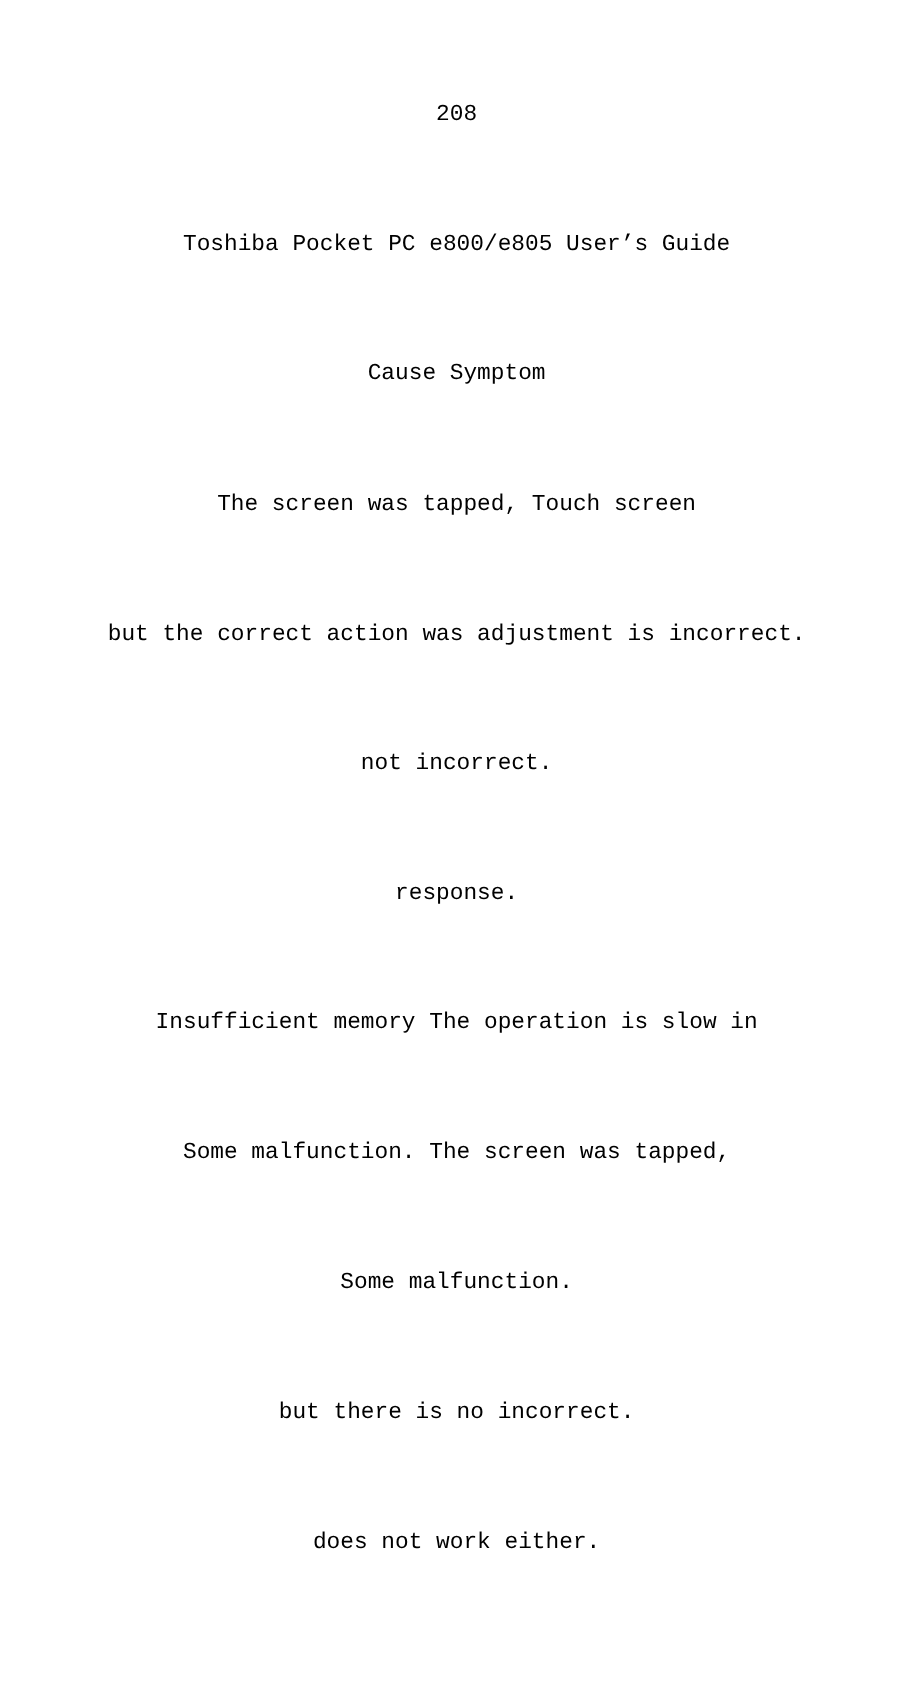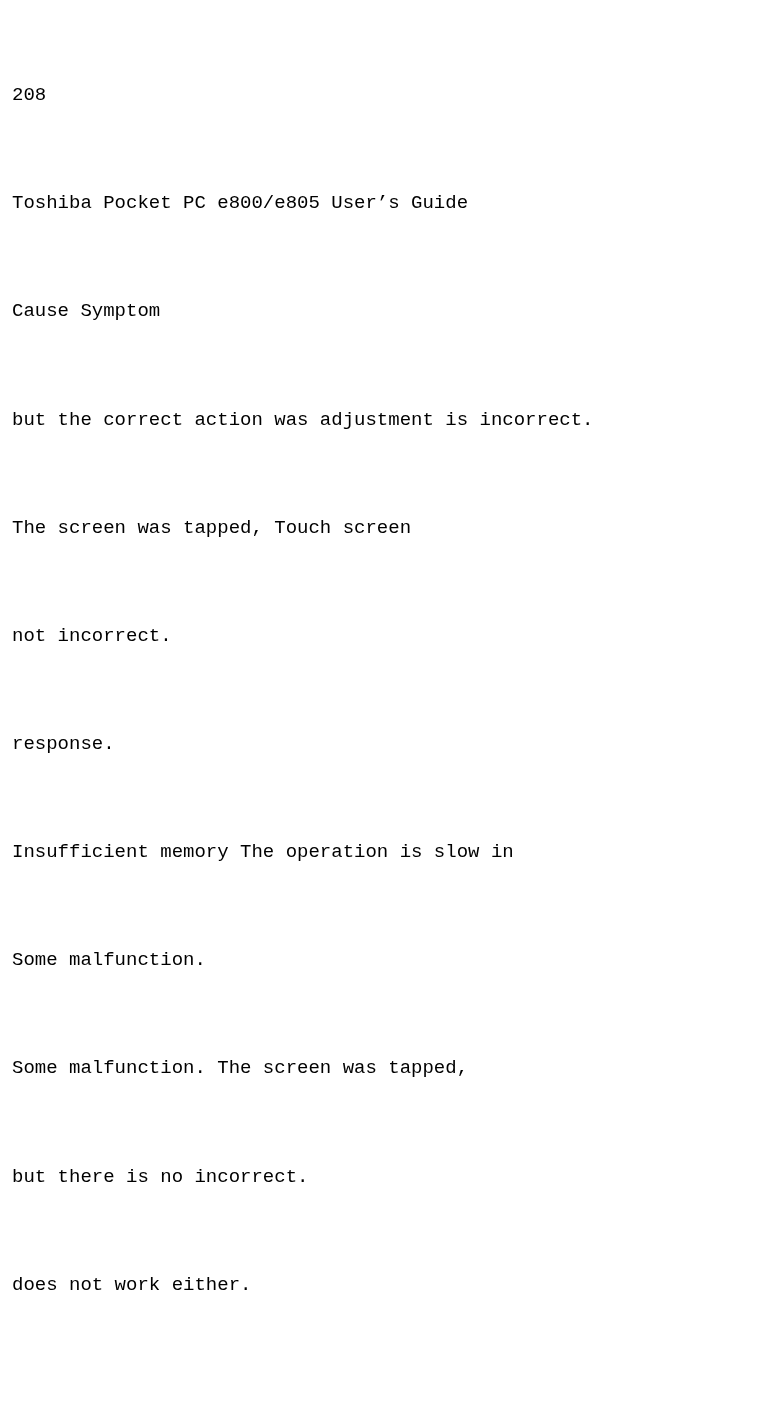--- a/index.html
+++ b/index.html
@@ -8,36 +8,36 @@
       background: #ffffff;
       font-family: "Courier New", Courier, monospace;
       font-size: 19px;
       color: #000000;
       line-height: 36.05px;
     }
     .page {
       padding: 5px 12px 12px 12px;
       white-space: pre-wrap;
     }
-    .line { display: block; }
+    .line { display: block; text-align: center; }
   </style>
 </head>
 <body>
 
 <div class="page">
   <span class="line">208</span>
   <span class="line">Toshiba Pocket PC e800/e805 User’s Guide</span>
   <span class="line">Cause Symptom</span>
+  <span class="line">The screen was tapped, Touch screen</span>
   <span class="line">but the correct action was adjustment is incorrect.</span>
-  <span class="line">The screen was tapped, Touch screen</span>
   <span class="line">not incorrect.</span>
   <span class="line">response.</span>
   <span class="line">Insufficient memory The operation is slow in</span>
+  <span class="line">Some malfunction. The screen was tapped,</span>
   <span class="line">Some malfunction.</span>
-  <span class="line">Some malfunction. The screen was tapped,</span>
   <span class="line">but there is no incorrect.</span>
   <span class="line">does not work either.</span>
   
   
   
   
   
   
   
   

